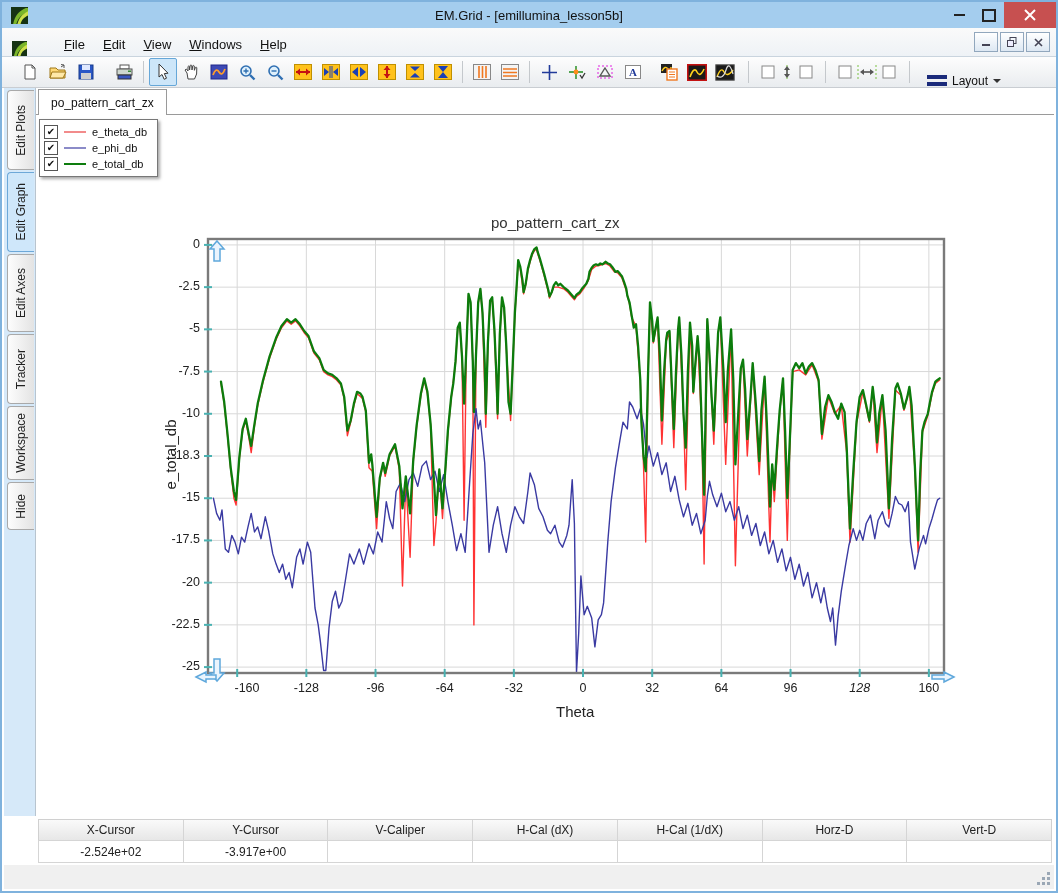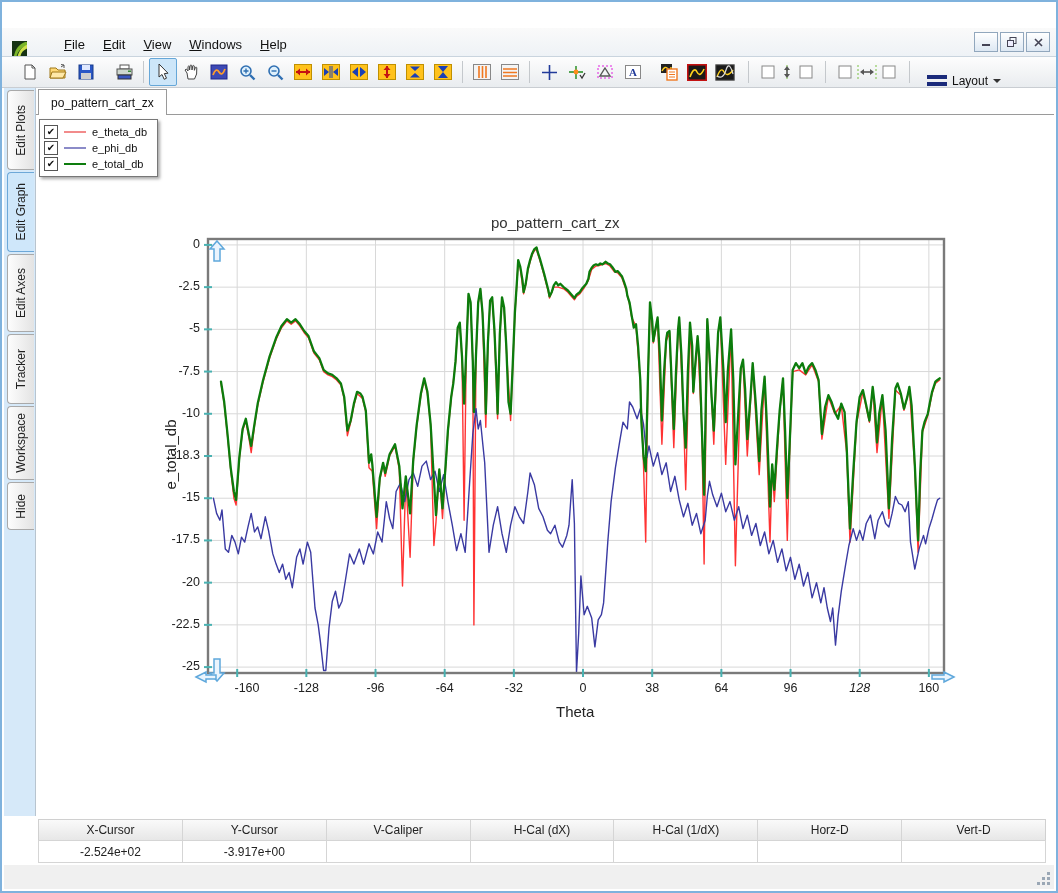--- a/index.html
+++ b/index.html
@@ -44,34 +44,55 @@
   .lg-check{width:12px;height:12px;border:1px solid #555;background:#fff;font-size:10px;line-height:11px;text-align:center;color:#111;}
   .lg-line{width:22px;height:0;border-top:2px solid #000;}
   .lg-label{font-size:11px;color:#111;}
   
   .chart-title{position:absolute;font-size:15px;color:#333;}
   .axis-label-y{position:absolute;font-size:15px;color:#222;transform:rotate(-90deg);transform-origin:center;white-space:nowrap;}
   .axis-label-x{position:absolute;font-size:15px;color:#222;}
   .ticklabel{position:absolute;font-size:12.5px;color:#222;white-space:nowrap;}
   .ylab{text-align:right;}
   
-  .statusbar{position:absolute;left:36px;right:10px;bottom:28px;height:44px;text-align:center;}
+  .statusbar{position:absolute;left:36px;right:4px;bottom:28px;height:44px;text-align:center;}
   .st-head{display:flex;height:21px;background:linear-gradient(#fafafa,#e7e7e7);border:1px solid #d0d0d0;border-bottom:none;box-sizing:border-box;}
   .st-vals{display:flex;height:23px;background:#fff;border:1px solid #d5d5d5;box-sizing:border-box;}
   .st-cell{flex:1;display:flex;align-items:center;justify-content:center;font-size:12px;color:#222;border-right:1px solid #d5d5d5;}
   .st-cell:last-child{border-right:none;}
   .footer{position:absolute;left:2px;right:2px;bottom:2px;height:24px;background:#f0f0f0;}
   .grip{position:absolute;right:4px;bottom:4px;width:13px;height:13px;}
   .grip i{position:absolute;width:3px;height:3px;background:#9aa7b5;}
 </style>
 </head>
 <body>
 
 <div class="win">
 
+  <div class="titlebar">
+    <svg class="app-icon" viewBox="0 0 16 16">
+      <rect width="16" height="16" fill="#163314"></rect>
+      <path d="M2,16 C4,8 7,4 14,1 L16,1 L16,5 C10,7 7,10 5,16 Z" fill="#7ab52a"></path>
+      <path d="M6,16 C8,10 10,7 16,4 L16,8 C12,10 10,12 9,16 Z" fill="#cde04a"></path>
+    </svg>
+    <div class="title">EM.Grid - [emillumina_lesson5b]</div>
+    <div class="winbtns">
+      <div class="wbtn">
+          <div class="glyph-min"></div>
+        </div>
+      <div class="wbtn">
+          <div class="glyph-max"></div>
+        </div>
+      <div class="wbtn close">
+        <svg width="12" height="12" viewBox="0 0 12 12">
+            <path d="M1,1 L11,11 M11,1 L1,11" stroke="#fff" stroke-width="2"></path>
+          </svg>
+      </div>
+    </div>
+  </div>
 
   <div class="menubar">
     <svg class="app-icon" viewBox="0 0 16 16">
       <rect width="16" height="16" fill="#163314"></rect>
       <path d="M2,16 C4,8 7,4 14,1 L16,1 L16,5 C10,7 7,10 5,16 Z" fill="#7ab52a"></path>
       <path d="M6,16 C8,10 10,7 16,4 L16,8 C12,10 10,12 9,16 Z" fill="#cde04a"></path>
     </svg>
     <div id="menu-items" style="display: flex;">
         <div class="menu-item"><u>F</u>ile</div>
         <div class="menu-item"><u>E</u>dit</div>
@@ -344,21 +365,21 @@
         <div class="ticklabel ylab" style="left: 120px; top: 444.436px; width: 44px;">-17.5</div>
         <div class="ticklabel ylab" style="left: 120px; top: 486.654px; width: 44px;">-20</div>
         <div class="ticklabel ylab" style="left: 120px; top: 528.872px; width: 44px;">-22.5</div>
         <div class="ticklabel ylab" style="left: 120px; top: 571.089px; width: 44px;">-25</div>
         <div class="ticklabel" style="left: 193px; top: 593px; width: 36px; text-align: center;">-160</div>
         <div class="ticklabel" style="left: 252.349px; top: 593px; width: 36px; text-align: center;">-128</div>
         <div class="ticklabel" style="left: 321.518px; top: 593px; width: 36px; text-align: center;">-96</div>
         <div class="ticklabel" style="left: 390.687px; top: 593px; width: 36px; text-align: center;">-64</div>
         <div class="ticklabel" style="left: 459.856px; top: 593px; width: 36px; text-align: center;">-32</div>
         <div class="ticklabel" style="left: 529.025px; top: 593px; width: 36px; text-align: center;">0</div>
-        <div class="ticklabel" style="left: 598.194px; top: 593px; width: 36px; text-align: center;">38</div>
+        <div class="ticklabel" style="left: 598.194px; top: 593px; width: 36px; text-align: center;">32</div>
         <div class="ticklabel" style="left: 667.363px; top: 593px; width: 36px; text-align: center;">64</div>
         <div class="ticklabel" style="left: 736.532px; top: 593px; width: 36px; text-align: center;">96</div>
         <div class="ticklabel" style="left: 805.7px; top: 593px; width: 36px; text-align: center; font-style: italic;">128</div>
         <div class="ticklabel" style="left: 874.869px; top: 593px; width: 36px; text-align: center;">160</div>
         <svg width="760" height="458" viewBox="-12 -12 760 458" style="position: absolute; left: 160px; top: 139px; overflow: visible;">
           <line x1="29.18061674008811" y1="0" x2="29.18061674008811" y2="434" stroke="#d8d8d8" stroke-width="1"></line>
           <line x1="98.34948604992658" y1="0" x2="98.34948604992658" y2="434" stroke="#d8d8d8" stroke-width="1"></line>
           <line x1="167.51835535976505" y1="0" x2="167.51835535976505" y2="434" stroke="#d8d8d8" stroke-width="1"></line>
           <line x1="236.68722466960352" y1="0" x2="236.68722466960352" y2="434" stroke="#d8d8d8" stroke-width="1"></line>
           <line x1="305.856093979442" y1="0" x2="305.856093979442" y2="434" stroke="#d8d8d8" stroke-width="1"></line>

